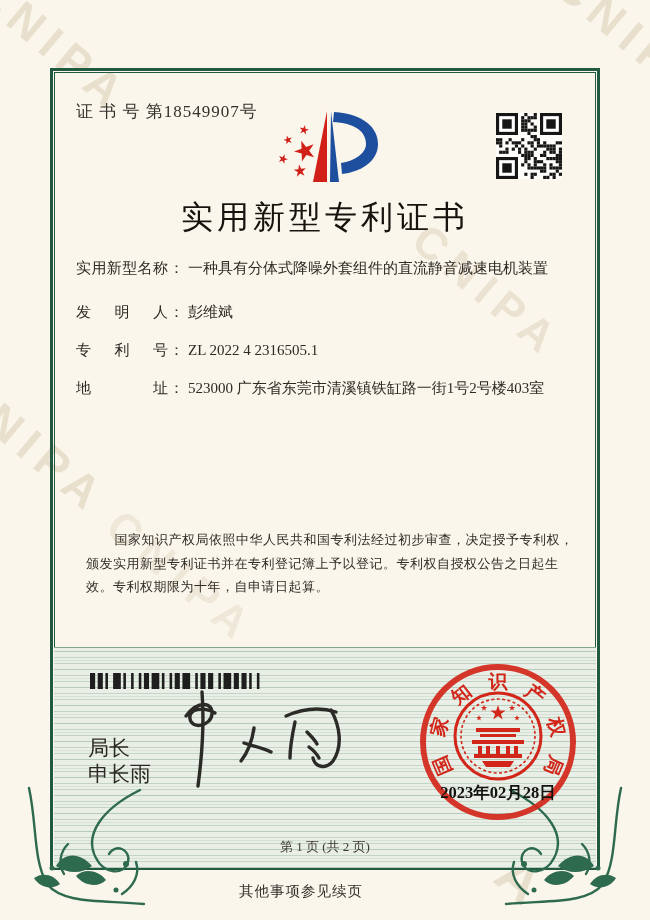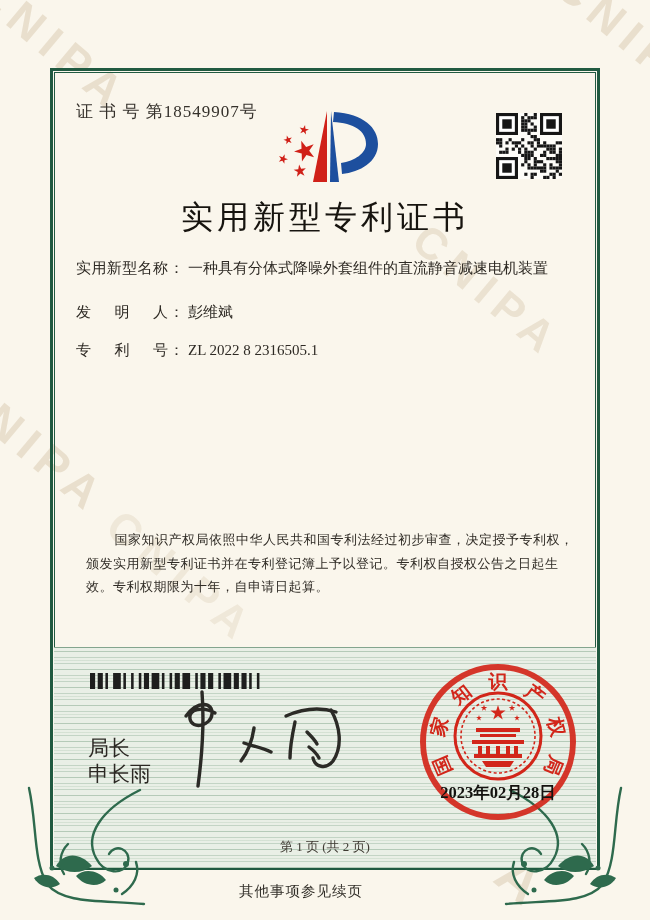--- a/index.html
+++ b/index.html
@@ -266,21 +266,24 @@
   <div class="abs title">实用新型专利证书</div>
 
   <div class="abs fields">
     <div class="frow first">
       <span class="flabel">实用新型名称</span><span class="fcolon">：</span><span>一种具有分体式降噪外套组件的直流静音减速电机装置</span>
     </div>
     <div class="frow">
       <span class="flabel">发明人</span><span class="fcolon">：</span><span>彭维斌</span>
     </div>
     <div class="frow">
-      <span class="flabel">专利号</span><span class="fcolon">：</span><span>ZL 2022 8 2316505.1</span>
+      <span class="flabel">专利号</span><span class="fcolon">：</span><span>ZL 2022 4 2316505.1</span>
+    </div>
+    <div class="frow">
+      <span class="flabel">地址</span><span class="fcolon">：</span><span>523000 广东省东莞市清溪镇铁缸路一街1号2号楼403室</span>
     </div>
   </div>
 
   <div class="abs paras">
     <p>国家知识产权局依照中华人民共和国专利法经过初步审查，决定授予专利权，颁发实用新型专利证书并在专利登记簿上予以登记。专利权自授权公告之日起生效。专利权期限为十年，自申请日起算。</p>
   </div>
 
   <div class="abs barcode" id="barcode"><svg width="172" height="16" viewBox="0 0 93.8 16" preserveAspectRatio="none">
         <rect x="0" y="0" width="2.8" height="16" fill="#1e1e1e"></rect>
         <rect x="4.199999999999999" y="0" width="2.8" height="16" fill="#1e1e1e"></rect>

